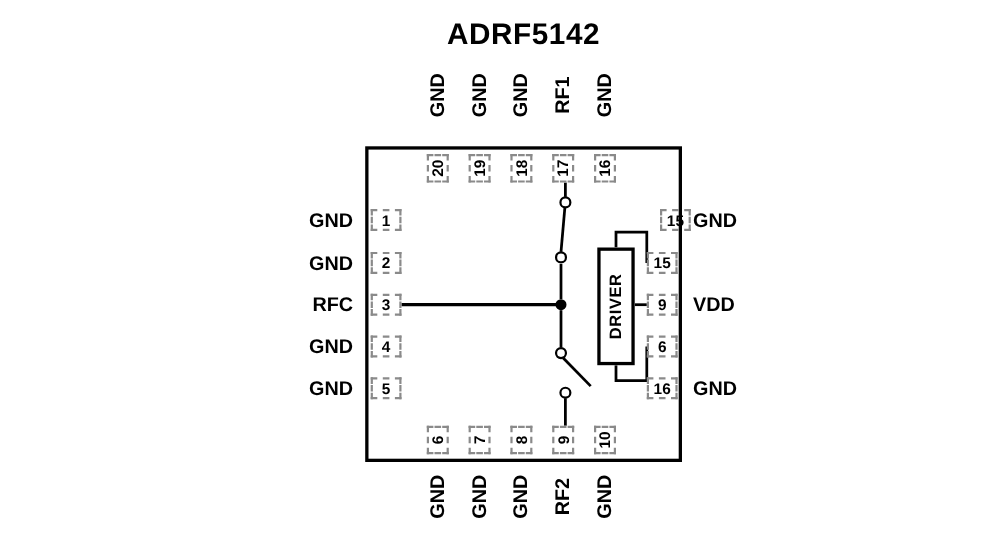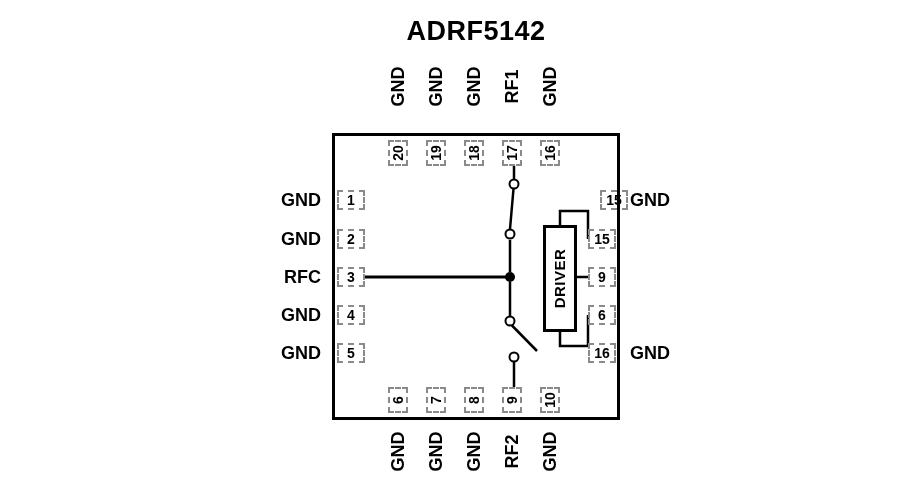--- a/index.html
+++ b/index.html
@@ -163,20 +163,21 @@
       <span>9</span>
     </div>
   <div class="pin-box pin-h" style="left:588px;top:305px">
       <span>6</span>
     </div>
   <div class="pin-box pin-h" style="left:588px;top:343px">
       <span>16</span>
     </div>
 
   <div class="hlabel la" style="left:630px;top:189px">GND</div>
+  <div class="hlabel la" style="left:630px;top:266px">VDD</div>
   <div class="hlabel la" style="left:630px;top:342px">GND</div>
 
   <div class="pin-box pin-v" style="left:388px;top:387px">
       <span class="rot">6</span>
     </div>
   <div class="pin-box pin-v" style="left:426px;top:387px">
       <span class="rot">7</span>
     </div>
   <div class="pin-box pin-v" style="left:464px;top:387px">
       <span class="rot">8</span>

